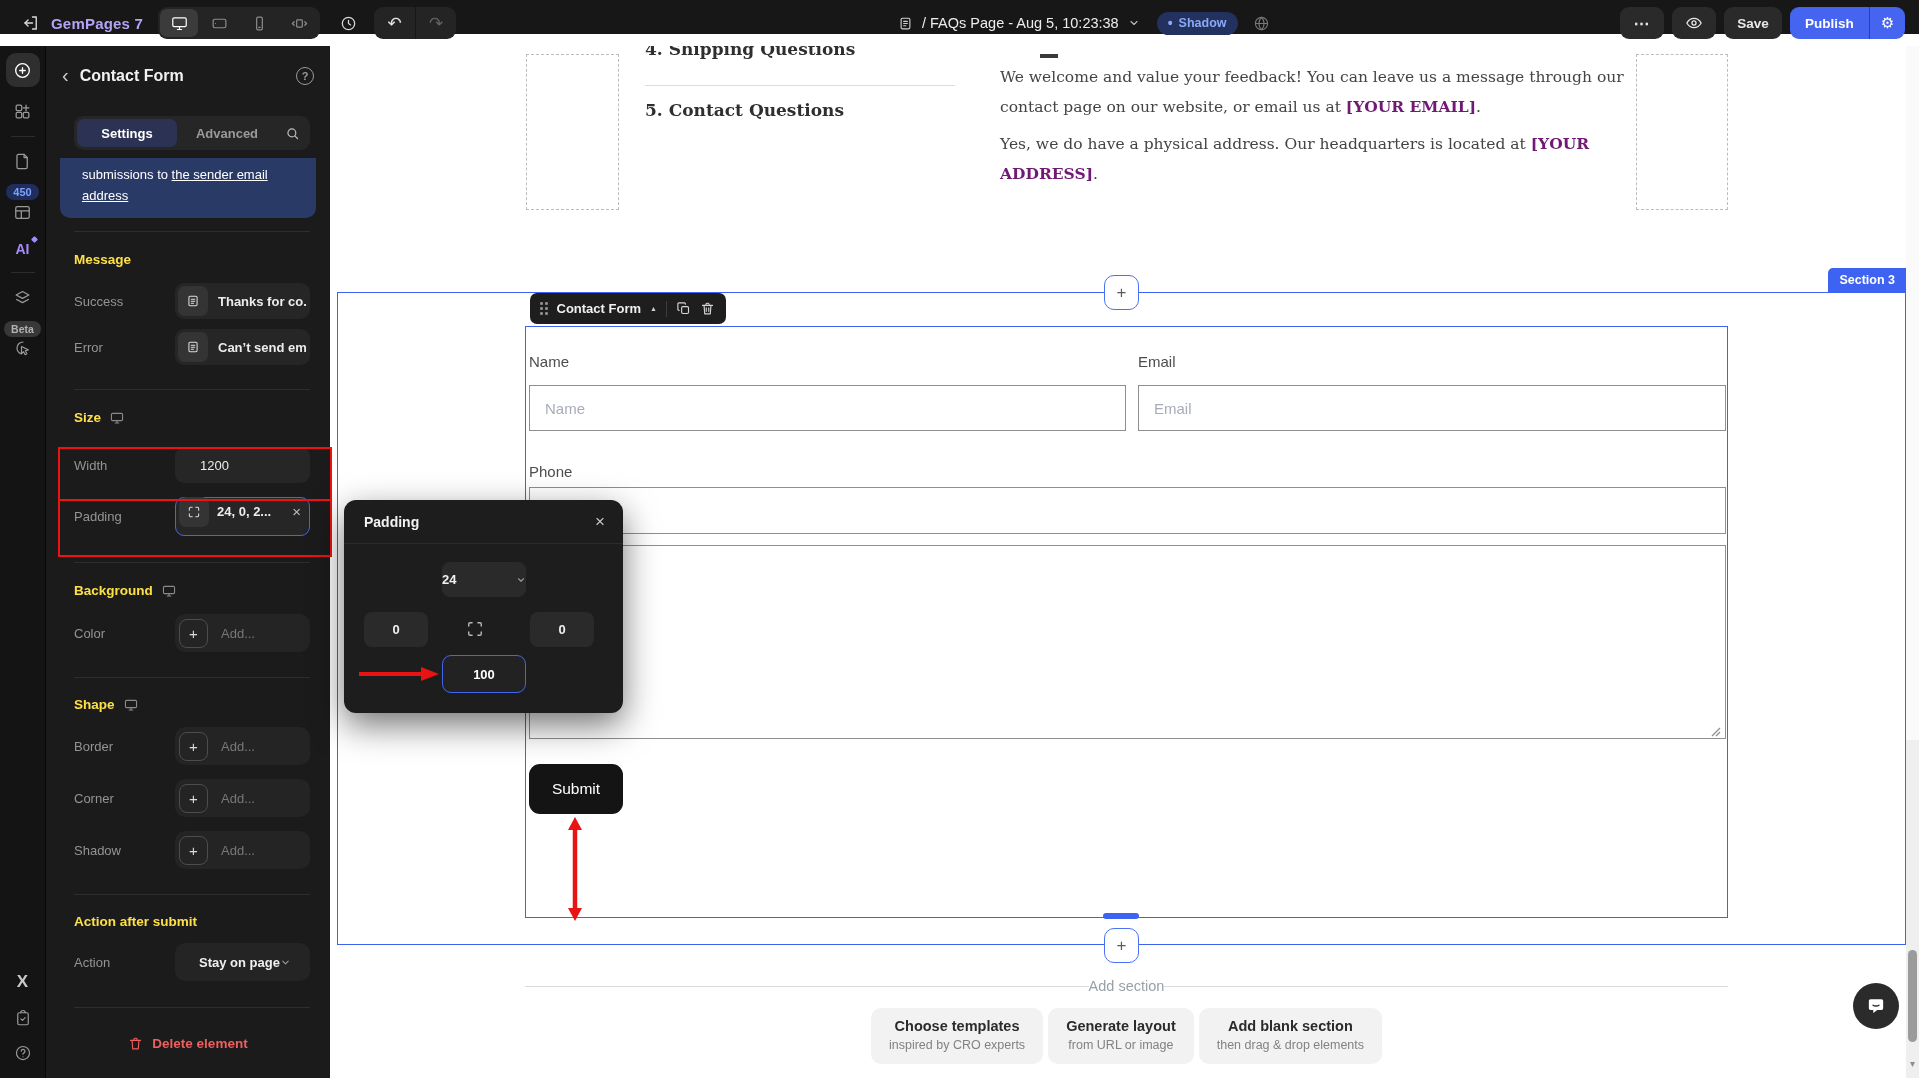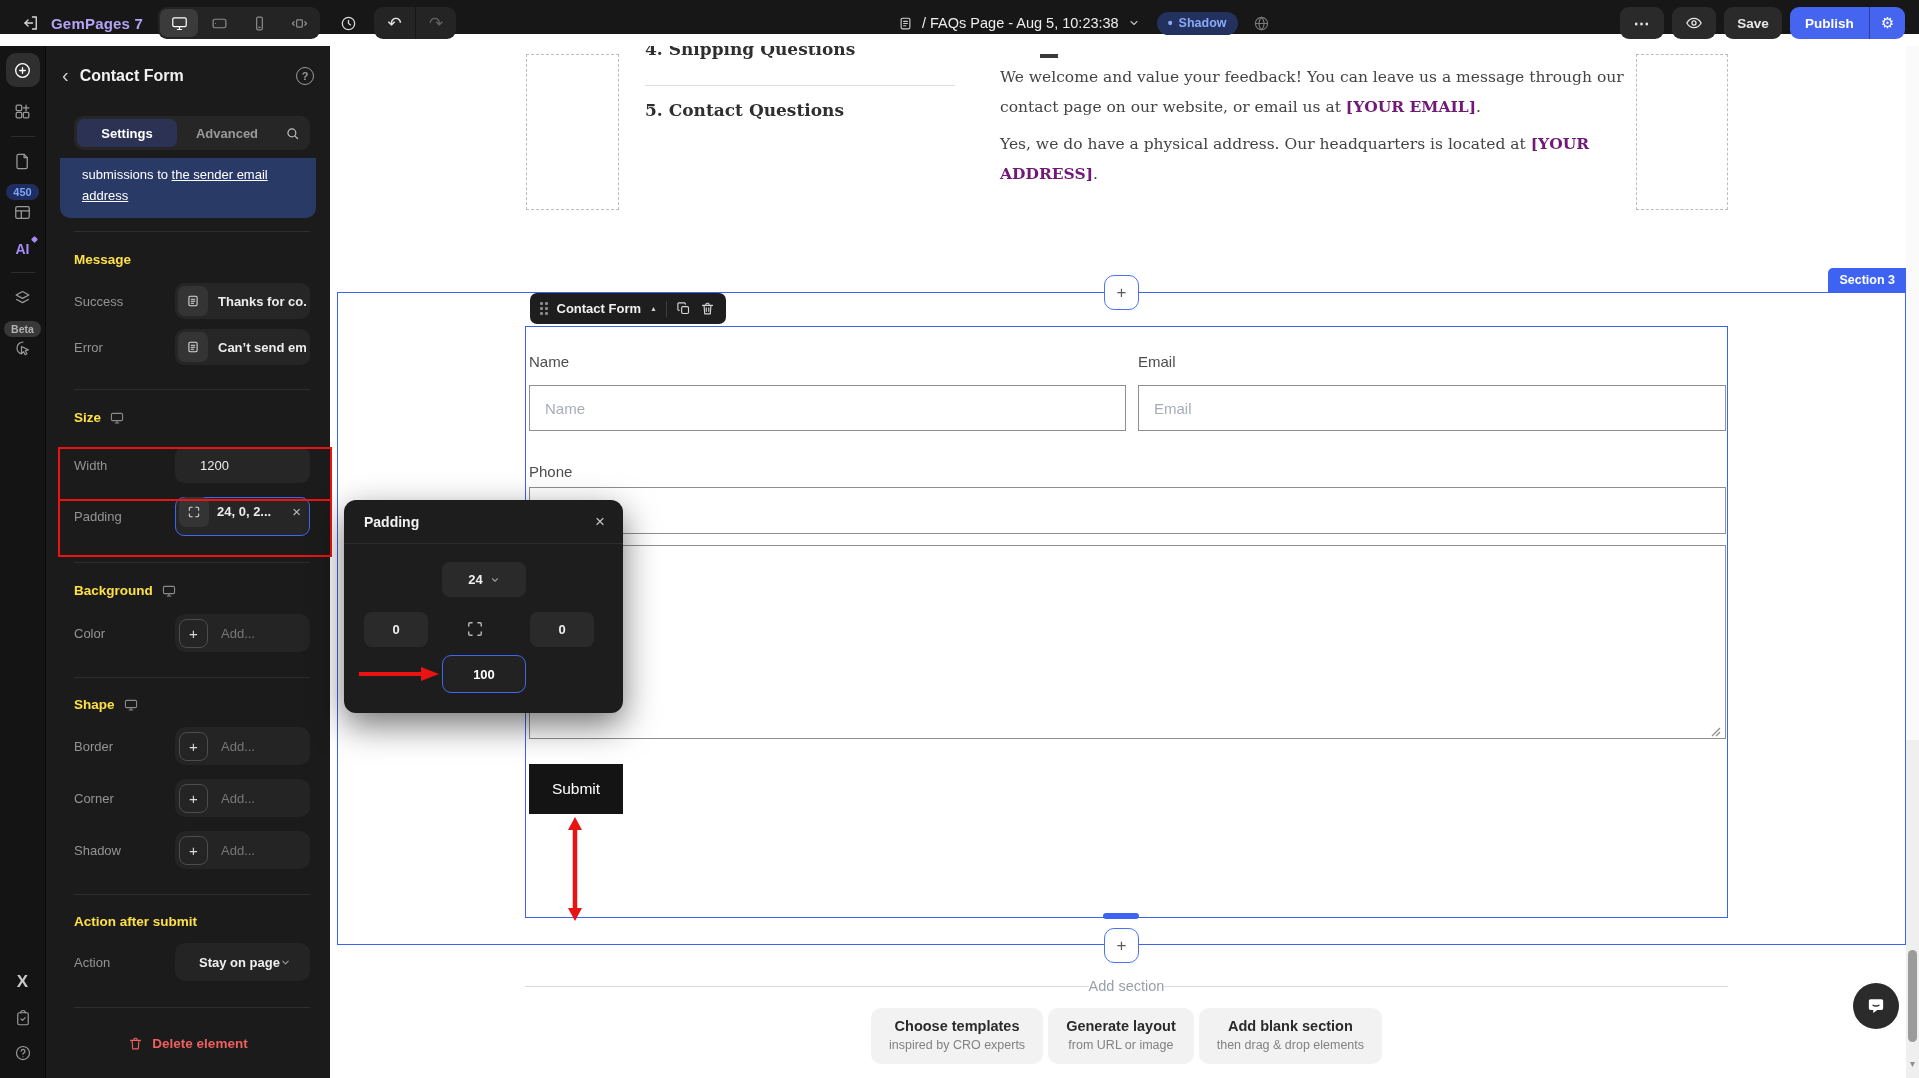--- a/index.html
+++ b/index.html
@@ -83,21 +83,21 @@
   
   .redbox { position:absolute; border:2.5px solid #ee1212; z-index:95; pointer-events:none; }
   .redbox.b1 { left:58px; top:447px; width:274px; height:54px; }
   .redbox.b2 { left:58px; top:499px; width:274px; height:58px; }
 
   
   .popup { position:absolute; left:344px; top:500px; width:279px; height:213px; background:#1d1d1d; border-radius:12px; box-shadow:0 12px 34px rgba(0,0,0,.55); z-index:100; color:#e6e6e6; }
   .popup-head { height:44px; display:flex; align-items:center; justify-content:space-between; padding:0 18px 0 20px; border-bottom:1px solid #2c2c2c; }
   .popup-title { font-size:14px; font-weight:700; color:#f2f2f2; }
   .popup-x { color:#c4c4c4; font-size:17px; }
-  .unit-sel { position:absolute; left:98px; top:62px; width:84px; height:35px; background:#2a2a2a; border-radius:8px; display:flex; align-items:center; justify-content:center; gap:7px; color:#f0f0f0; font-size:13px; font-weight:600; }
+  .unit-sel { position:absolute; left:98px; top:62px; width:84px; height:35px; background:#2a2a2a; border-radius:8px; display:flex; align-items:center; justify-content:space-between; gap:7px; color:#f0f0f0; font-size:13px; font-weight:600; }
   .pp-num { position:absolute; width:64px; height:35px; background:#2a2a2a; border:none; border-radius:8px; color:#f0f0f0; font-size:13px; font-weight:600; text-align:center; font-family:"Liberation Sans", sans-serif; outline:none; }
   .pp-left { left:20px; top:112px; }
   .pp-right { left:186px; top:112px; }
   .pp-link { position:absolute; left:121px; top:119px; color:#b8b8b8; }
   .pp-bottom { position:absolute; left:98px; top:155px; width:84px; height:38px; background:#222; border:1.6px solid #4066f0; border-radius:9px; color:#fff; font-size:13px; font-weight:600; text-align:center; font-family:"Liberation Sans", sans-serif; outline:none; }
   .pp-arrow { position:absolute; left:13px; top:166px; }
 
   
   .canvas { position:absolute; left:330px; top:46px; width:1576px; height:1032px; background:#fff; overflow:hidden; z-index:10; }
   .dashedbox { position:absolute; border:1.5px dashed #bdbdbd; }
@@ -122,21 +122,21 @@
   .el-collapse { font-size:7px; color:#cfcfcf; }
   .el-sep { width:1px; height:16px; background:#3d3d3d; }
   .el-ic { color:#d6d6d6; }
 
   .formel { position:absolute; left:195px; top:280px; width:1203px; height:592px; border:1px solid #3e63f3; background:#fff; }
   .f-label { position:absolute; font-size:15px; color:#4d4d4d; }
   .f-input { position:absolute; height:46px; border:1px solid #8f8f8f; border-radius:0; padding-left:15px; font-size:15px; color:#333; background:#fff; font-family:"Liberation Sans", sans-serif; outline:none; }
   .f-input::placeholder, .f-area::placeholder { color:#a7adb8; }
   .f-area { position:absolute; left:3px; top:218px; width:1197px; height:194px; border:1px solid #8f8f8f; background:#fff; resize:none; outline:none; font-family:"Liberation Sans", sans-serif; }
   .grip { position:absolute; left:1183px; top:398px; }
-  .submit-btn { position:absolute; left:3px; top:437px; width:94px; height:50px; background:#141414; color:#fff; font-size:15.5px; display:flex; align-items:center; justify-content:center; }
+  .submit-btn { position:absolute; left:3px; top:437px; width:94px; height:50px; background:#141414; color:#fff; font-size:15.5px; display:flex; align-items:center; justify-content:center;border-radius:11px; }
   .v-arrow { position:absolute; left:40px; top:490px; }
   .bottom-handle { position:absolute; left:577px; top:586px; width:36px; height:6px; background:#3e63f3; border-radius:3px; }
 
   .addsec-row { position:absolute; left:195px; top:932px; width:1203px; display:flex; align-items:center; gap:0; color:#9aa0a8; font-size:14.5px; }
   .addsec-row .line { flex:1; height:1px; background:#dadada; }
   .cards-row { position:absolute; left:195px; top:962px; width:1203px; display:flex; justify-content:center; gap:5px; }
   .card { background:#f2f2f2; border-radius:10px; padding:10px 18px 12px; text-align:center; }
   .card-title { font-size:14.5px; font-weight:700; color:#2b2b2b; }
   .card-sub { font-size:12.5px; color:#828282; margin-top:4px; }
 

